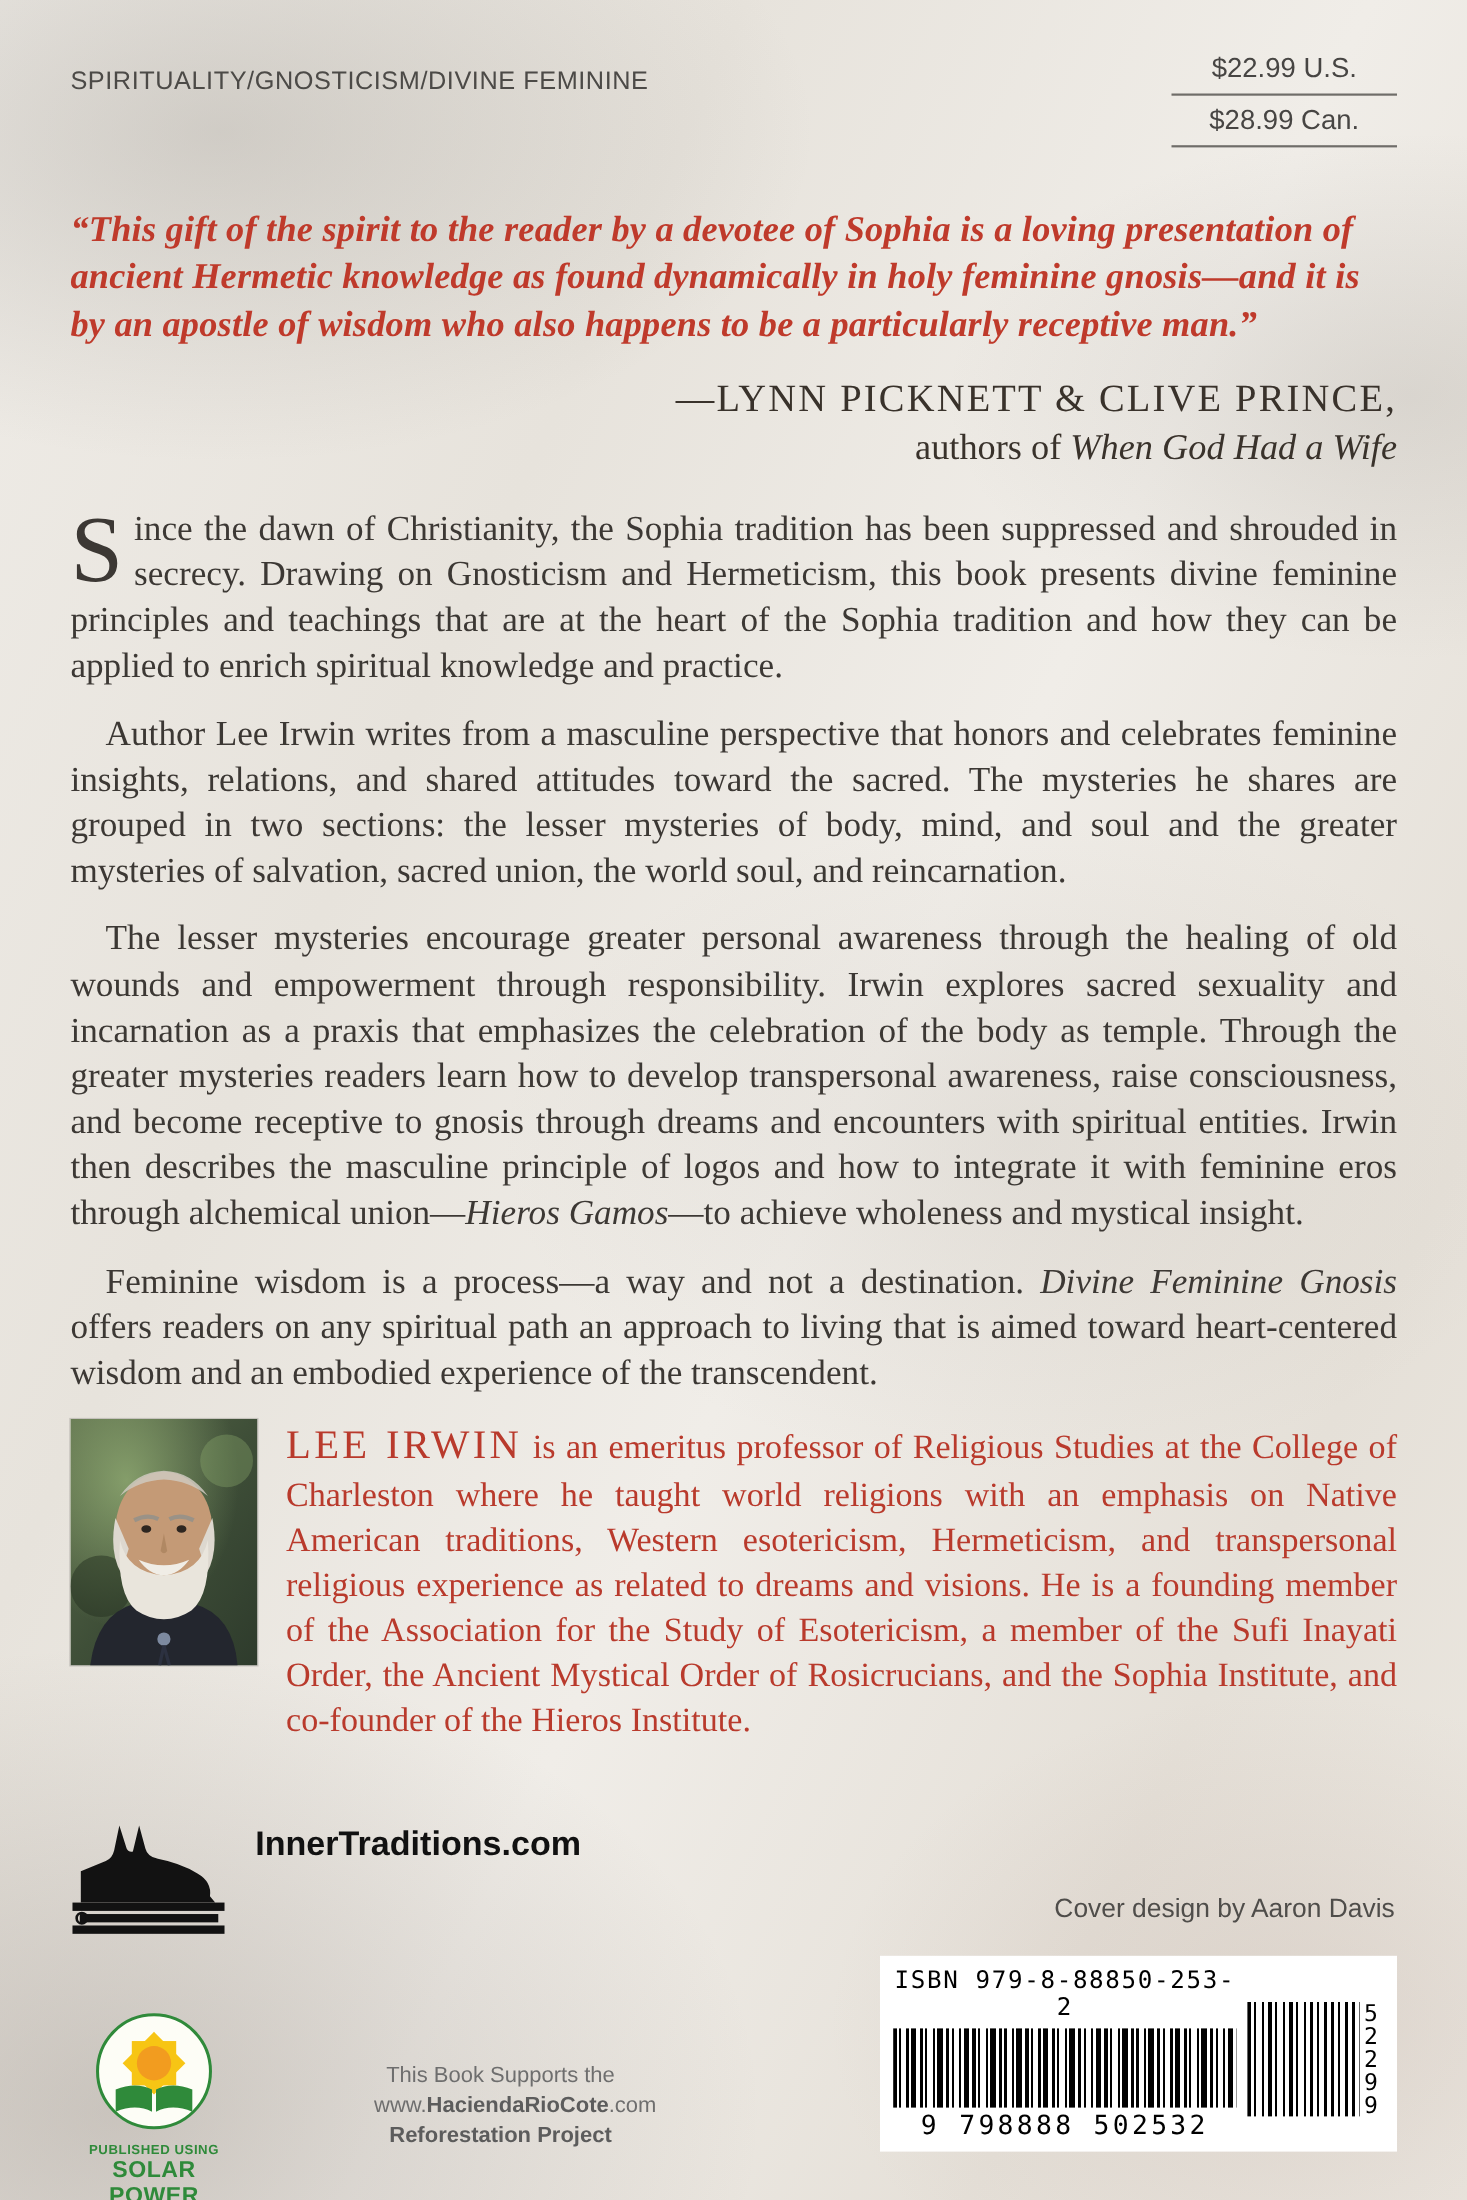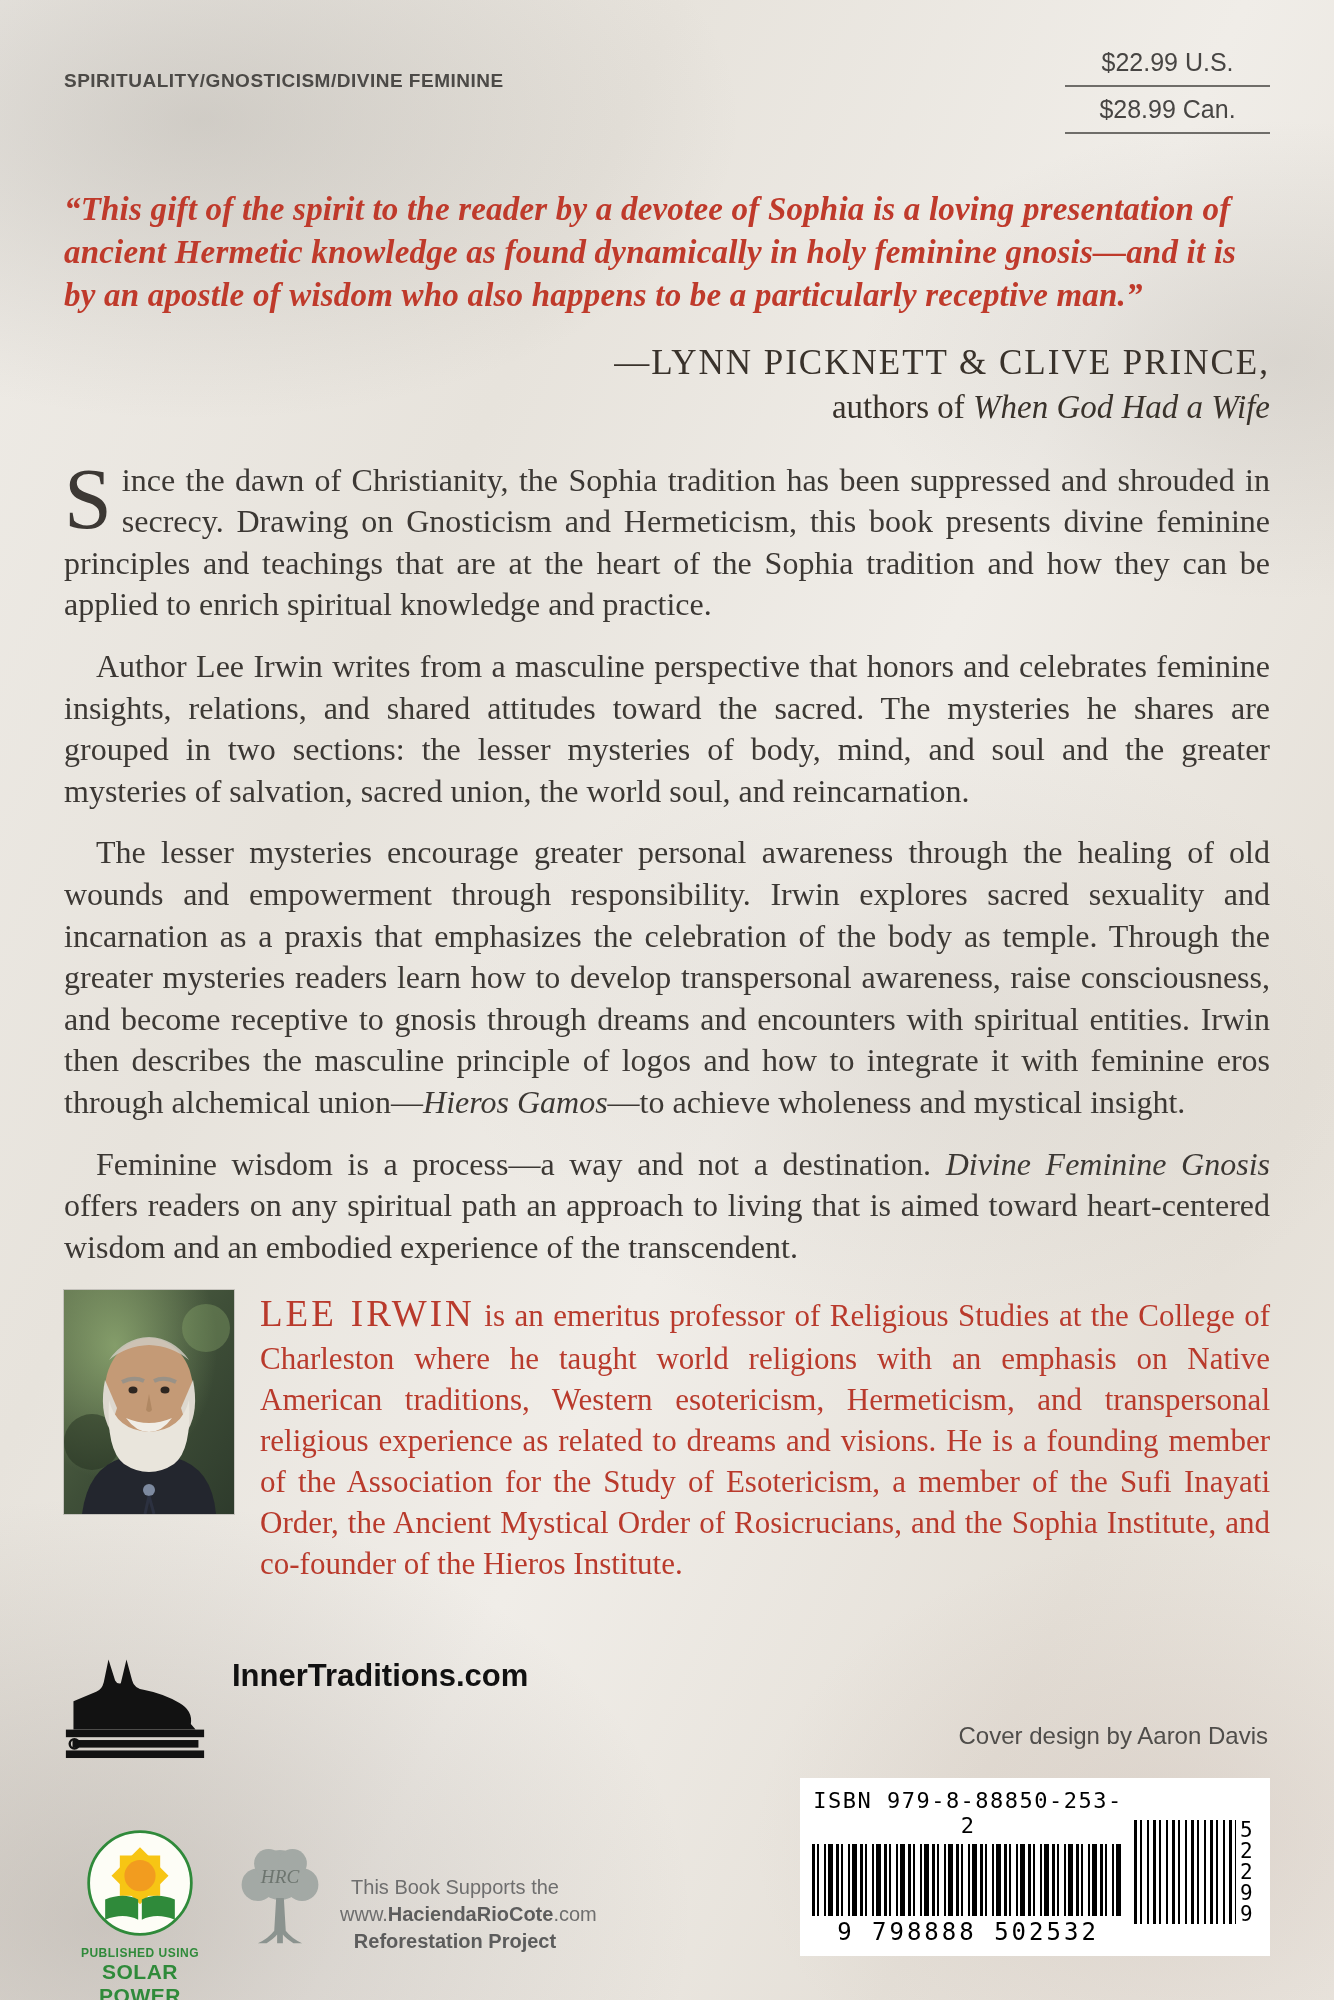--- a/index.html
+++ b/index.html
@@ -11,22 +11,22 @@
     background:
       radial-gradient(900px 500px at 15% 6%, rgba(143,138,130,0.30), transparent 60%),
       radial-gradient(700px 400px at 96% 18%, rgba(150,145,138,0.22), transparent 60%),
       radial-gradient(800px 500px at 70% 52%, rgba(160,152,142,0.14), transparent 60%),
       radial-gradient(900px 650px at 8% 96%, rgba(128,118,110,0.32), transparent 65%),
       radial-gradient(700px 500px at 88% 92%, rgba(174,150,140,0.22), transparent 60%),
       linear-gradient(115deg, #efece7 0%, #e7e3dc 30%, #f0ede8 55%, #e5e0d8 80%, #ece8e1 100%);
   }
   .top-row { display:flex; justify-content:space-between; align-items:flex-start; padding:46px 64px 0 64px; }
   .category {
-    font-family:"Liberation Sans", sans-serif; font-weight:bold; font-size:19px;
-    color:#4c4a47; letter-spacing:0.5px; margin-top:24px;
+    font-family:"Liberation Sans", sans-serif; font-weight:normal; font-size:23px;
+    color:#4c4a47; letter-spacing:0.5px; margin-top:14px;
   }
   .prices { width:205px; font-family:"Liberation Sans", sans-serif; font-size:25px; color:#474543; text-align:center; }
   .price-line { padding:2px 0 8px 0; border-bottom:2px solid #6f6d69; }
   .price-line + .price-line { padding-top:8px; }
 
   .quote {
     margin:54px 64px 0 64px; color:#bf3a2b; font-size:33px; font-style:italic; font-weight:bold;
     line-height:1.3; letter-spacing:0.2px;
   }
   .attribution { margin:26px 64px 0 64px; text-align:right; color:#39322b; }
@@ -181,33 +181,20 @@
       <rect x="38" y="30" width="44" height="44" fill="#f7c514"></rect>
       <rect x="38" y="30" width="44" height="44" fill="#f7c514" transform="rotate(45 60 52)"></rect>
       <circle cx="60" cy="52" r="17" fill="#f29c1f"></circle>
       <path d="M22,78 Q42,70 58,78 L58,100 Q42,92 22,100 Z" fill="#2f8a3a"></path>
       <path d="M98,78 Q78,70 62,78 L62,100 Q78,92 98,100 Z" fill="#2f8a3a"></path>
     </svg>
     <div class="solar-line1">PUBLISHED USING</div>
     <div class="solar-line2">SOLAR POWER</div>
   </div>
 
-  <div class="eco-hrc">
-    <svg viewBox="0 0 100 120" width="96" height="116">
-      <g fill="#a3a9a5">
-        <circle cx="50" cy="34" r="26"></circle>
-        <circle cx="27" cy="44" r="17"></circle>
-        <circle cx="73" cy="44" r="17"></circle>
-        <circle cx="38" cy="22" r="15"></circle>
-        <circle cx="63" cy="22" r="15"></circle>
-      </g>
-      <path d="M46,58 L44,92 Q38,100 27,105 L36,105 Q44,100 47,96 L47,105 L53,105 L53,96 Q56,100 64,105 L73,105 Q62,100 56,92 L54,58 Z" fill="#8b938f"></path>
-      <text x="50" y="42" font-size="20" fill="#6d756f" text-anchor="middle" font-style="italic" font-family="serif">HRC</text>
-    </svg>
-  </div>
 
   <div class="eco-supports">
     <div>This Book Supports the</div>
     <div><span>www.</span><span class="bold">HaciendaRioCote</span><span>.com</span></div>
     <div class="supports-line3">Reforestation Project</div>
   </div>
 
 </div>
 
 </body></html>

